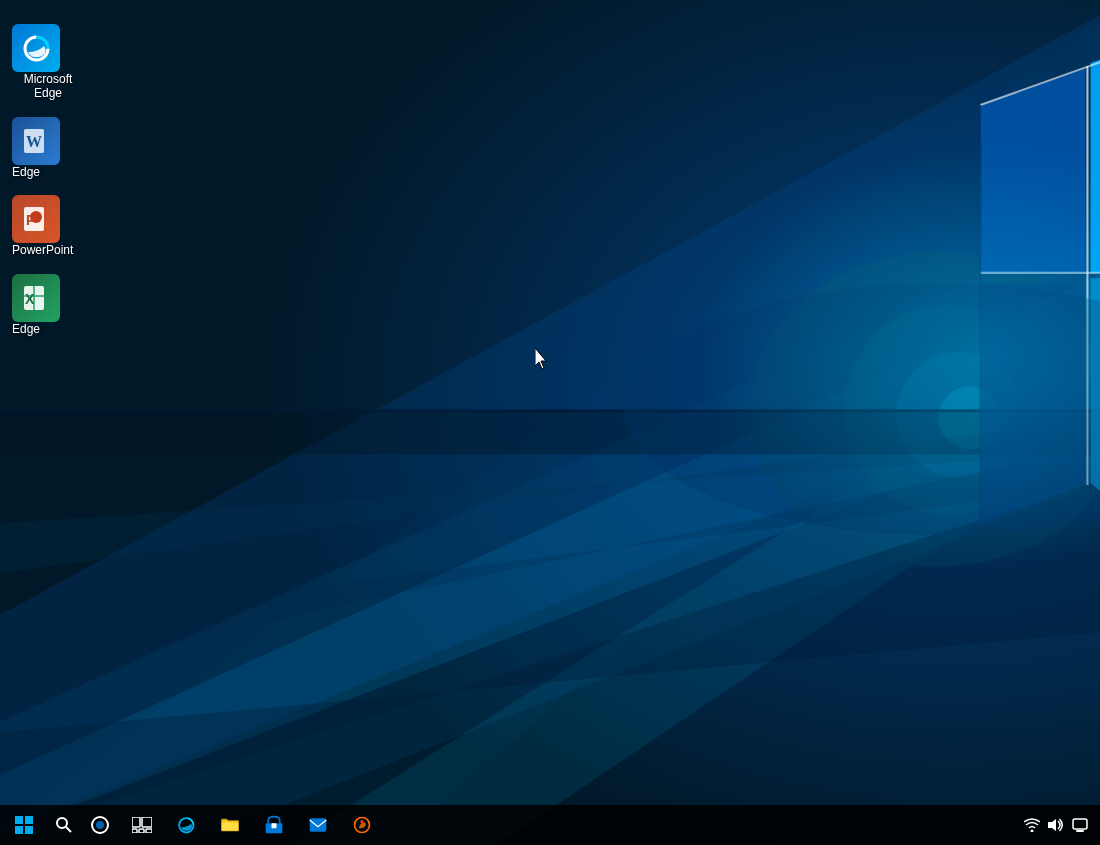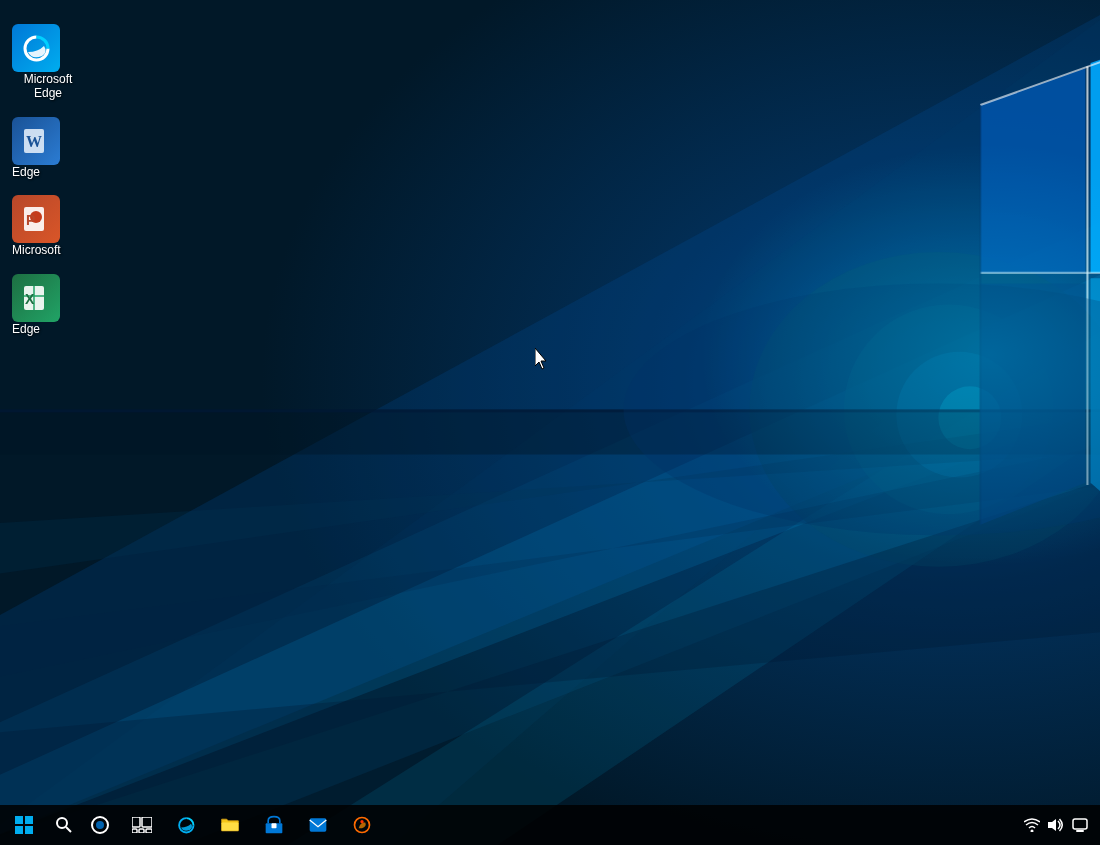--- a/index.html
+++ b/index.html
@@ -296,21 +296,21 @@
 
     <div class="desktop-icon">
       <div class="ppt-icon-bg">
         <svg width="32" height="32" viewBox="0 0 32 32">
           <rect x="4" y="4" width="20" height="24" rx="2" fill="#fff" opacity="0.9"></rect>
           <circle cx="16" cy="14" r="6" fill="#c43b1c"></circle>
           <text x="6" y="22" font-size="14" font-weight="bold" fill="#b7472a" font-family="sans-serif">P</text>
           <rect x="2" y="2" width="12" height="28" rx="2" fill="#d95628" opacity="0.0"></rect>
         </svg>
       </div>
-      <span class="icon-label">Microsoft</span>
+      <span class="icon-label">PowerPoint</span>
     </div>
 
     <div class="desktop-icon">
       <div class="excel-icon-bg">
         <svg width="32" height="32" viewBox="0 0 32 32">
           <rect x="4" y="4" width="20" height="24" rx="2" fill="#fff" opacity="0.9"></rect>
           <line x1="14" y1="4" x2="14" y2="28" stroke="#21a366" stroke-width="1.5"></line>
           <line x1="4" y1="14" x2="24" y2="14" stroke="#21a366" stroke-width="1.5"></line>
           <text x="5" y="22" font-size="14" font-weight="bold" fill="#1d6f42" font-family="sans-serif">X</text>
         </svg>

